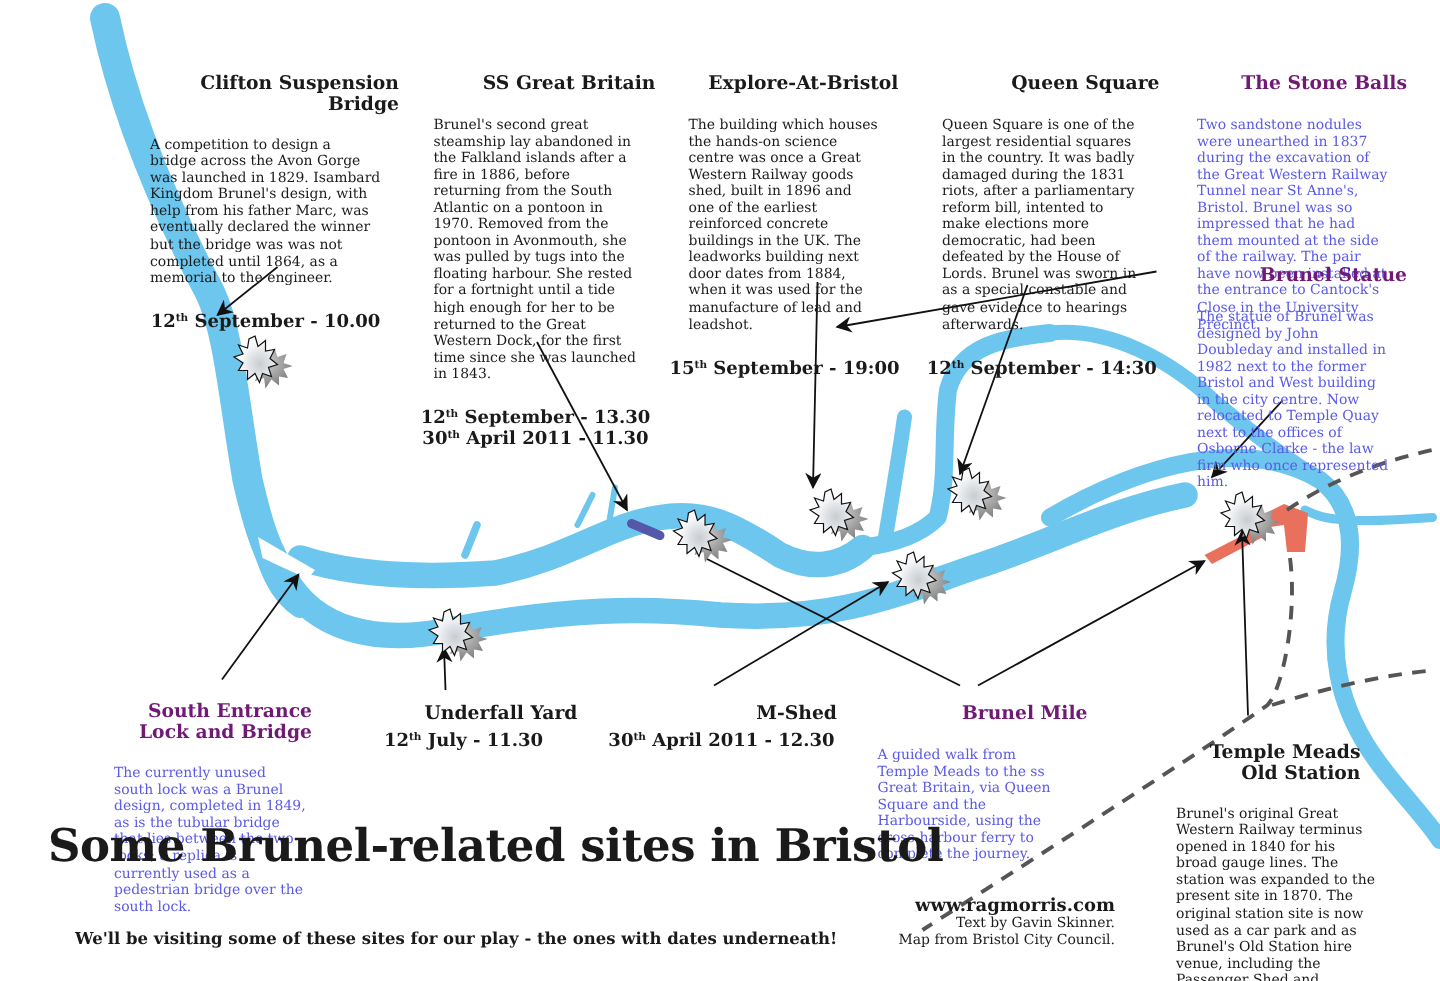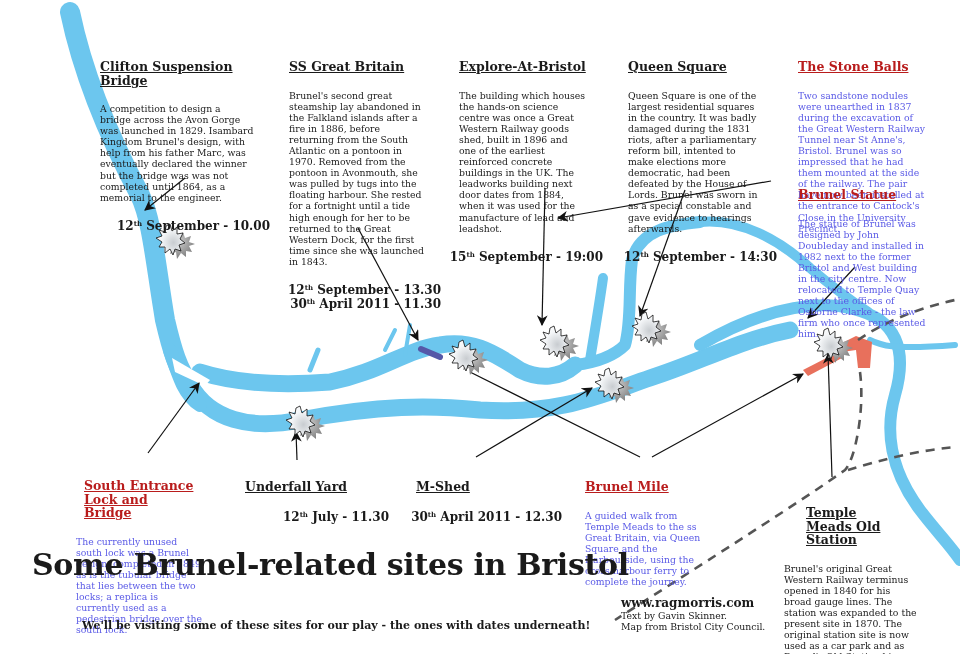--- a/index.html
+++ b/index.html
@@ -1,26 +1,26 @@
 <!DOCTYPE html>
 <html><head>
 <meta charset="utf-8">
 <style>
   html, body { margin:0; padding:0; }
   body { width:960px; height:654px; background:#ffffff; position:relative; overflow:hidden; font-family:"DejaVu Serif", serif; color:#1a1a1a; }
   #map-svg { position:absolute; left:0; top:0; width:960px; height:654px; }
   .box { position:absolute; font-size:9.3px; line-height:11.1px; }
-  .box h3 { margin:16px; font-size:12.5px; line-height:13.5px; text-align:left; font-weight:bold;text-decoration:underline; }
+  .box h3 { margin:4px; font-size:12.5px; line-height:13.5px; text-align:right; font-weight:bold; }
   .box p { margin:16px; }
-  .box .date { font-weight:bold; font-size:12px; text-align:right; margin-top:1px; line-height:14px; }
+  .box .date { font-weight:bold; font-size:12px; text-align:center; margin-top:1px; line-height:14px; }
   .blue { color:#5a5ae6; }
-  .blue h3 { color:#b91c1c; }
+  .blue h3 { color:#701a75; }
   .title { position:absolute; left:32px; top:547px; font-size:30px; font-weight:bold; letter-spacing:-0.3px; white-space:nowrap;text-align:right; }
-  .subtitle { position:absolute; left:50px; top:619px; font-size:11px; font-weight:bold; white-space:nowrap;margin-left:32px; }
-  .credits { position:absolute; left:621px; top:597px; font-size:9.3px; line-height:11px; }
+  .subtitle { position:absolute; left:50px; top:619px; font-size:11px; font-weight:bold; white-space:nowrap; }
+  .credits { position:absolute; left:599px; top:597px; font-size:9.3px; line-height:11px;text-align:right; }
   .credits .url { font-weight:bold; font-size:12px; line-height:13px; }
   sup { font-size:7px; vertical-align: 4px; line-height:0; }
 </style>
 </head>
 <body>
 
 <svg id="map-svg" viewBox="0 0 960 654" xmlns="http://www.w3.org/2000/svg">
   <defs>
     <radialGradient id="starWhite" cx="0.6" cy="0.6" r="0.7">
       <stop offset="0" stop-color="#c8ccd0"></stop>

